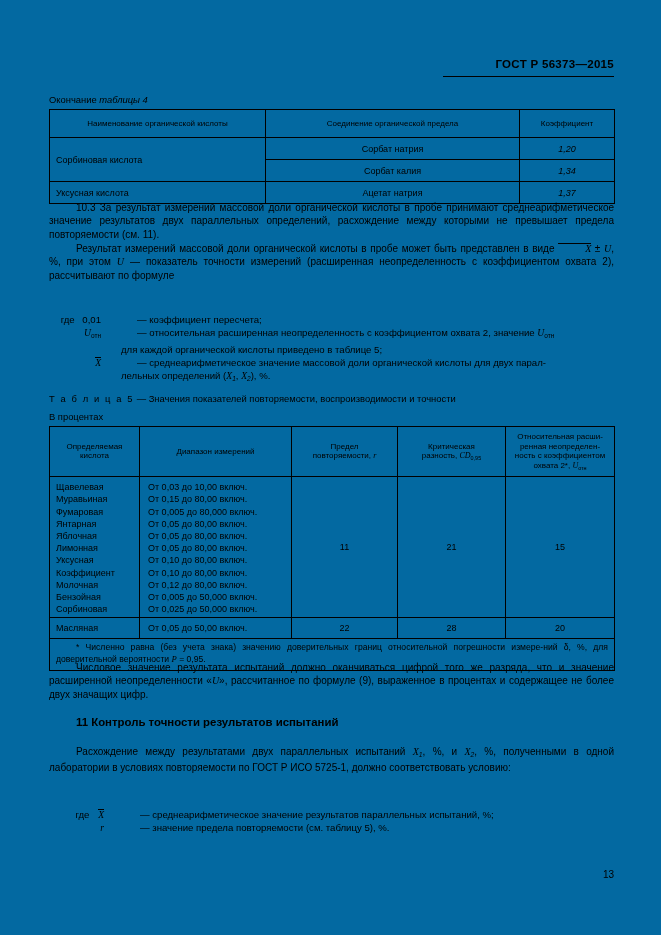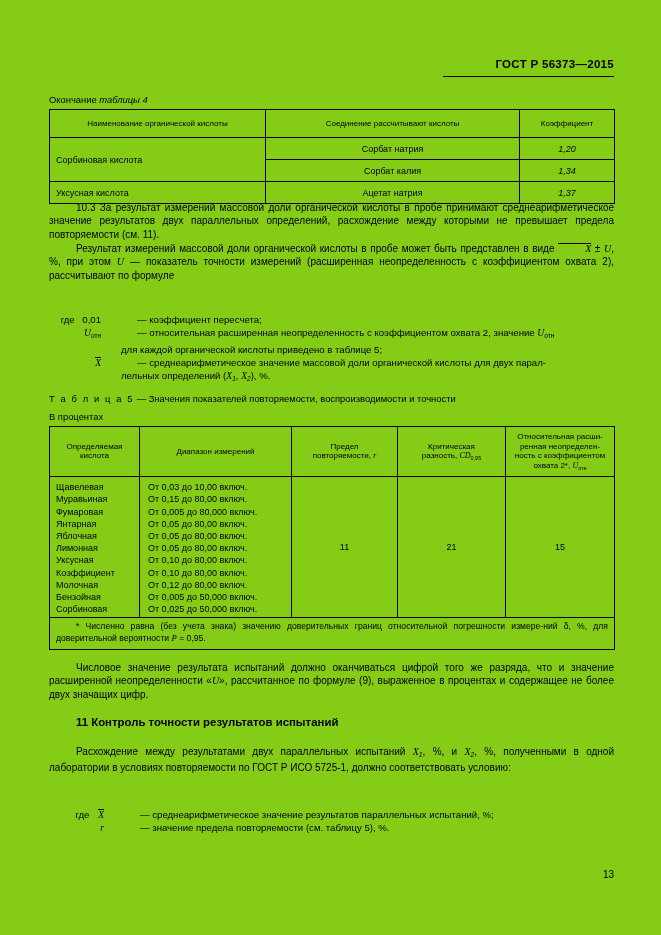--- a/index.html
+++ b/index.html
@@ -10,21 +10,21 @@
   }
   body {
     font-family: "Liberation Sans", sans-serif;
     color: #000000;
   }
   .page {
     position: relative;
     width: 661px;
     height: 935px;
     margin: 0 auto;
-    background: #84cc16;
+    background: #0369a1;
     overflow: hidden;
     box-sizing: border-box;
   }
   .content {
     position: absolute;
     left: 49px;
     top: 0;
     width: 565px;
     height: 935px;
   }
@@ -224,21 +224,21 @@
       <div class="t4-tbl">
         <table class="gost t4">
           <colgroup>
             <col style="width:216px">
             <col style="width:254px">
             <col style="width:95px">
           </colgroup>
           <tbody>
             <tr class="hdr outer-top thick-bottom">
               <td class="thick-left">Наименование органической кислоты</td>
-              <td>Соединение рассчитывают кислоты</td>
+              <td>Соединение органической предела</td>
               <td class="thick-right">Коэффициент</td>
             </tr>
             <tr>
               <td class="c-name thick-left" rowspan="2" style="border-bottom-width:0.8px">Сорбиновая кислота</td>
               <td class="c-comp">Сорбат натрия</td>
               <td class="c-coef thick-right">1,20</td>
             </tr>
             <tr>
               <td class="c-comp">Сорбат калия</td>
               <td class="c-coef thick-right">1,34</td>
@@ -355,20 +355,27 @@
               <div>От 0,10 до 80,00 включ.</div>
               <div>От 0,10 до 80,00 включ.</div>
               <div>От 0,12 до 80,00 включ.</div>
               <div>От 0,005 до 50,000 включ.</div>
               <div>От 0,025 до 50,000 включ.</div>
             </td>
             <td class="c-num">11</td>
             <td class="c-num">21</td>
             <td class="c-num thick-right">15</td>
           </tr>
+          <tr>
+            <td class="c-acid thick-left" style="height:16px">Масляная</td>
+            <td class="c-range">От 0,05 до 50,00 включ.</td>
+            <td class="c-num">22</td>
+            <td class="c-num">28</td>
+            <td class="c-num thick-right">20</td>
+          </tr>
           <tr class="thick-bottom">
             <td class="foot-cell thick-left thick-right" colspan="5">
               <span class="ind"></span><span>*</span><span> Численно равна (без учета знака) значению доверительных границ относительной погрешности измере-</span><span>ний δ, %, для доверительной вероятности </span><span class="mvar">P</span><span> = 0,95.</span>
             </td>
           </tr>
         </tbody>
       </table>
     </div>
 
     <div class="para indent" style="position:absolute; top:661px; left:0; width:565px;">

